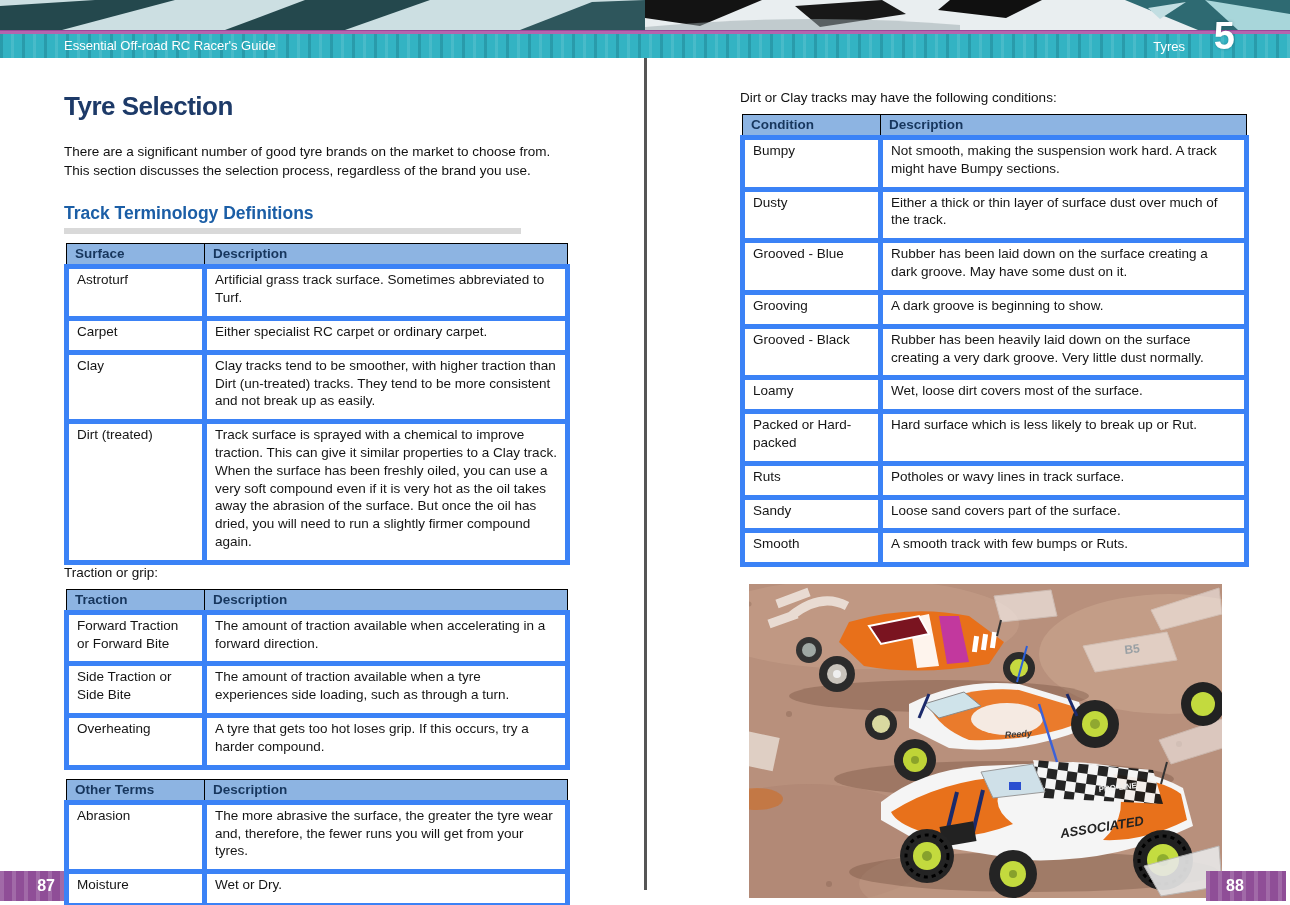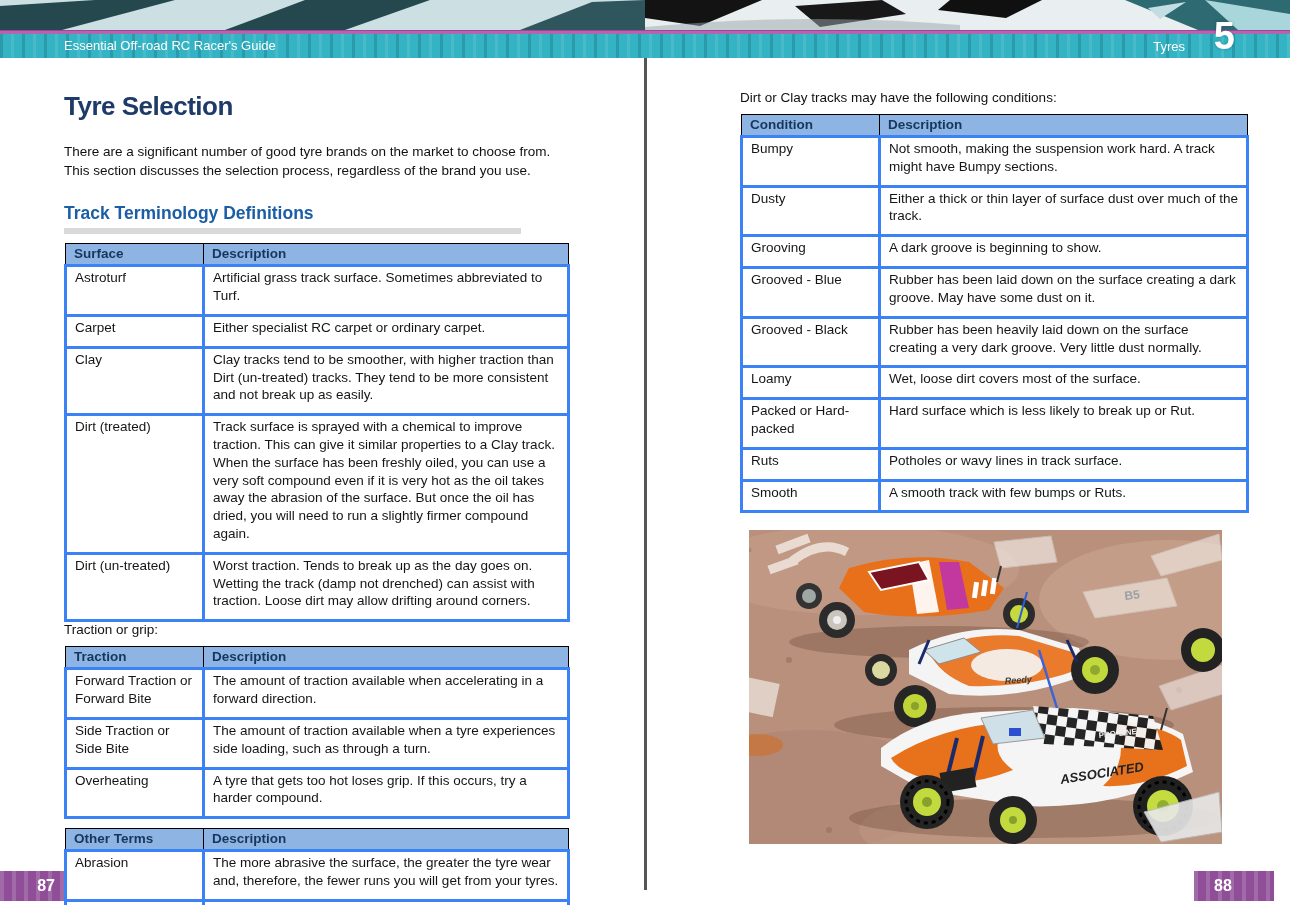--- a/index.html
+++ b/index.html
@@ -30,38 +30,38 @@
 
   .doc-title { margin-top:33px; color:#1d3a68; font-size:26px; font-weight:bold; letter-spacing:-.5px; }
   .intro { margin-top:21px; width:508px; font-size:13.5px; line-height:1.38; color:#101010; }
   .section-heading { margin-top:23px; color:#1b5ea6; font-size:17.5px; font-weight:bold; }
   .heading-rule { margin-top:4px; width:457px; height:6px; background:#d9d9d9; }
   .caption { font-size:13.5px; }
 
   table.doc { border-collapse:collapse; width:100%; margin-top:9px; font-size:13.5px; table-layout:fixed; }
   .doc th { background:#8db4e2; color:#17365d; font-weight:bold; text-align:left;
             border:1px solid #000; padding:2px 8px 3px; }
-  .doc td { border:3px solid #3b82f6; vertical-align:top; padding:2px 8px 9px; line-height:1.32; color:#151515; }
+  .doc td { border:5px solid #3b82f6; vertical-align:top; padding:2px 8px 9px; line-height:1.32; color:#151515; }
   .doc th.c1, .doc td.c1 { width:138px; }
   .mt20 { margin-top:20px; }
   .mt7  { margin-top:7px; }
   .r-intro { margin-top:32px; font-size:13.5px; }
   .r-table { margin-top:20px; }
 
   
   .photo-frame { margin:17px 0 0 9px; width:473px; height:314px; overflow:hidden; }
   .photo-frame svg { display:block; width:473px; height:314px; }
 
   
   .badge { position:absolute; bottom:4px; height:30px; background:#8f4e97; color:#fff;
            font-size:16px; font-weight:bold; line-height:30px; }
   .badge::after { content:""; position:absolute; inset:0;
       background:repeating-linear-gradient(90deg, rgba(255,255,255,.16) 0 4px, rgba(0,0,0,0) 4px 12px); }
   .badge-left  { left:0; width:64px; text-align:right; padding-right:9px; }
-  .badge-right { right:16px; width:80px; text-align:left; padding-left:20px; }
+  .badge-right { right:4px; width:80px; text-align:left; padding-left:20px; }
 </style>
 </head>
 <body>
 
 <div class="spread">
 
   <div class="page-header">
     <div class="flag-strip">
       <svg viewBox="0 0 1290 30" preserveAspectRatio="none">
         <rect x="0" y="0" width="645" height="30" fill="#ccdfe2"></rect>
@@ -111,24 +111,20 @@
             <td>Either specialist RC carpet or ordinary carpet.</td>
           </tr>
           <tr>
             <td class="c1">Clay</td>
             <td>Clay tracks tend to be smoother, with higher traction than Dirt (un-treated) tracks. They tend to be more consistent and not break up as easily.</td>
           </tr>
           <tr>
             <td class="c1">Dirt (treated)</td>
             <td>Track surface is sprayed with a chemical to improve traction. This can give it similar properties to a Clay track. When the surface has been freshly oiled, you can use a very soft compound even if it is very hot as the oil takes away the abrasion of the surface. But once the oil has dried, you will need to run a slightly firmer compound again.</td>
           </tr>
-          <tr>
-            <td class="c1">Dirt (un-treated)</td>
-            <td>Worst traction. Tends to break up as the day goes on. Wetting the track (damp not drenched) can assist with traction. Loose dirt may allow drifting around corners.</td>
-          </tr>
         </tbody>
       </table>
 
     <p class="caption">Traction or grip:</p>
     <table class="doc mt7">
         <thead>
           <tr>
             <th class="c1">Traction</th>
             <th>Description</th>
           </tr>
@@ -181,42 +177,46 @@
         <tbody>
           <tr>
             <td class="c1">Bumpy</td>
             <td>Not smooth, making the suspension work hard. A track might have Bumpy sections.</td>
           </tr>
           <tr>
             <td class="c1">Dusty</td>
             <td>Either a thick or thin layer of surface dust over much of the track.</td>
           </tr>
           <tr>
+            <td class="c1">Grooved - Blue</td>
+            <td>Rubber has been laid down on the surface creating a dark groove. May have some dust on it.</td>
+          </tr>
+          <tr>
             <td class="c1">Grooving</td>
             <td>A dark groove is beginning to show.</td>
           </tr>
           <tr>
-            <td class="c1">Grooved - Blue</td>
-            <td>Rubber has been laid down on the surface creating a dark groove. May have some dust on it.</td>
-          </tr>
-          <tr>
             <td class="c1">Grooved - Black</td>
             <td>Rubber has been heavily laid down on the surface creating a very dark groove. Very little dust normally.</td>
           </tr>
           <tr>
             <td class="c1">Loamy</td>
             <td>Wet, loose dirt covers most of the surface.</td>
           </tr>
           <tr>
             <td class="c1">Packed or Hard-packed</td>
             <td>Hard surface which is less likely to break up or Rut.</td>
           </tr>
           <tr>
             <td class="c1">Ruts</td>
             <td>Potholes or wavy lines in track surface.</td>
+          </tr>
+          <tr>
+            <td class="c1">Sandy</td>
+            <td>Loose sand covers part of the surface.</td>
           </tr>
           <tr>
             <td class="c1">Smooth</td>
             <td>A smooth track with few bumps or Ruts.</td>
           </tr>
         </tbody>
       </table>
 
     <div class="photo-frame">
       <svg viewBox="0 0 473 314">

